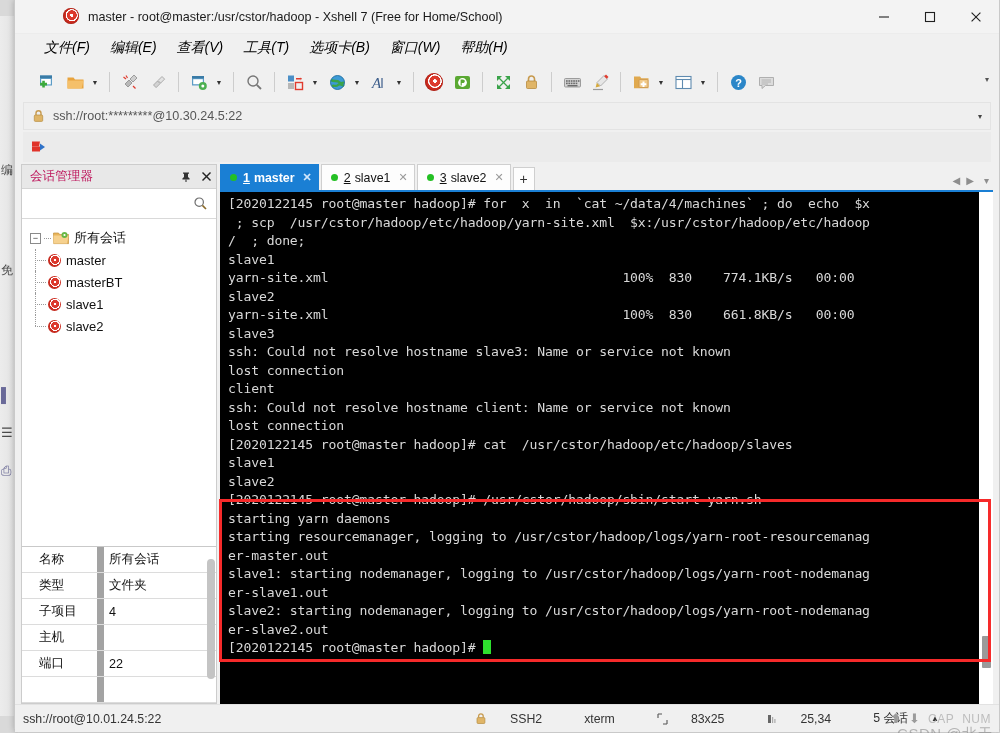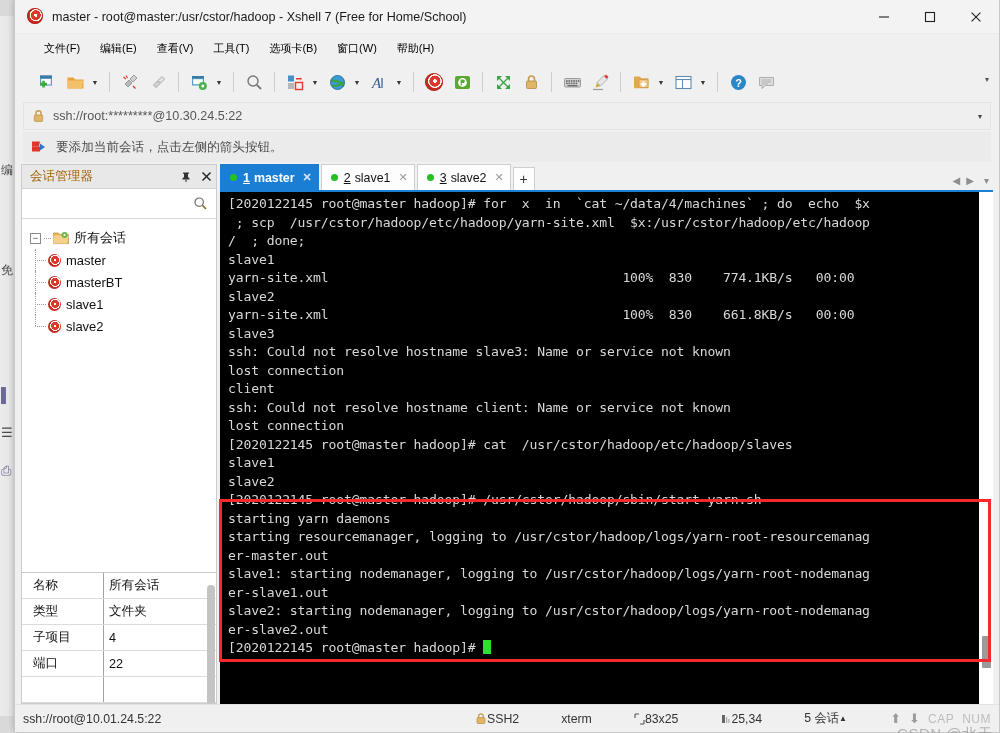--- a/index.html
+++ b/index.html
@@ -49,20 +49,21 @@
     border-radius: 0 0 6px 6px;
   }
 
   
   .titlebar {
     height: 34px; min-height: 34px;
     background: #f3f3f3;
     display: flex; align-items: center;
     position: relative;
     border-bottom: 1px solid #ececec;
+    padding-left: 36px;
   }
   .title-icon {
     margin-left: 12px; margin-right: 8px;
     width: 17px; height: 17px; position: relative;
   }
   .spiral {
     width: 16px; height: 16px; border-radius: 50%;
     background: radial-gradient(circle at 55% 45%, #ffffff 0%, #ffffff 12%, #e03b2e 13%, #d8372b 38%, #ffffff 41%, #ffffff 48%, #cf2e22 50%, #b82418 80%, #f7f7f7 100%);
     box-shadow: inset 0 0 0 1px rgba(160,30,20,0.5);
   }
@@ -81,23 +82,24 @@
   .wc svg { display: block; }
 
   
   .menubar {
     height: 28px; min-height: 28px;
     display: flex; align-items: center;
     padding-left: 20px; gap: 2px;
     background: #f0f0f0;
   }
   .menu-item {
-    font-size: 11px; color: #000;
+    font-size: 14px; color: #000;
     padding: 3px 9px; border-radius: 3px;
     white-space: nowrap;
+    font-style: italic;
   }
 
   
   .toolbar {
     height: 40px; min-height: 40px;
     display: flex; align-items: center;
     padding-left: 18px;
     background: #f0f0f0;
     position: relative;
   }
@@ -158,21 +160,21 @@
     background: #ffffff;
     border: 1px solid #cccccc;
     margin-right: 3px;
   }
   .sm-header {
     height: 24px; min-height: 24px;
     background: #e8e8e8;
     display: flex; align-items: center;
     border-bottom: 1px solid #d4d4d4;
   }
-  .sm-title { font-size: 12.6px; color: #a16207; margin-left: 8px; flex: 1; }
+  .sm-title { font-size: 12.6px; color: #be185d; margin-left: 8px; flex: 1; }
   .sm-btn {
     width: 20px; height: 22px;
     display: flex; align-items: center; justify-content: center;
     color: #333; font-size: 12px;
   }
   .sm-search {
     height: 30px; min-height: 30px;
     background: #fff;
     border-bottom: 1px solid #d9d9d9;
     display: flex; align-items: center;
@@ -221,23 +223,23 @@
   
   .propgrid {
     border-top: 1px solid #c9c9c9;
     background: #fff;
     position: relative;
     overflow: hidden;
   }
   .prow { display: flex; height: 26px; border-bottom: 1px solid #dcdcdc; }
   .pkey {
     width: 82px; min-width: 82px;
-    border-right: 1px solid #a3a3a3;
+    border-right: 7px solid #a3a3a3;
     font-size: 12.6px; color: #111;
-    display: flex; align-items: center; padding-left: 11px;
+    display: flex; align-items: center; padding-left: 17px;
   }
   .pval {
     flex: 1; font-size: 12.6px; color: #111;
     display: flex; align-items: center; padding-left: 5px;
   }
   .pg-scroll {
     position: absolute; right: 1px; top: 12px;
     width: 8px; height: 120px; background: #c4c4c4; border-radius: 4px;
   }
 
@@ -326,21 +328,21 @@
   .statusbar {
     height: 28px; min-height: 28px;
     background: #f0f0f0;
     display: flex; align-items: center;
     border-top: 1px solid #e2e2e2;
     position: relative;
   }
   .sb-left { font-size: 12.3px; color: #333; margin-left: 8px; }
   .sb-item {
     font-size: 12.3px; color: #333;
-    display: flex; align-items: center; gap: 0;
+    display: flex; align-items: center; gap: 23px;
   }
   .sb-group {
     position: absolute; left: 460px;
     display: flex; align-items: center; gap: 42px;
   }
   .sb-right {
     position: absolute; right: 8px;
     display: flex; align-items: center; gap: 8px;
   }
   .sb-caret { font-size: 8px; color: #333; }
@@ -584,21 +586,20 @@
     </div>
 
     <div class="notifybar">
       <div class="notify-icon">
         <svg width="16" height="14" viewBox="0 0 16 14">
           <path d="M1 1.5h8l-1 5h-7z" fill="#e0332a"></path>
           <path d="M1 6.5h8v5h-8z" fill="#e0332a"></path>
           <path d="M9 3.5l5 3.5-5 3.5z" fill="#2f72c8"></path>
         </svg>
       </div>
-      <div class="notify-text">要添加当前会话，点击左侧的箭头按钮。</div>
     </div>
 
     <div class="body">
 
       <div class="sessmgr">
         <div class="sm-header">
           <div class="sm-title">会话管理器</div>
           <div class="sm-btn">
             <svg width="12" height="12" viewBox="0 0 12 12">
               <path d="M3 1.5h6v1.3H8v3.2l1.6 1.6v1H2.4v-1L4 6V2.8H3z" fill="#333"></path>
@@ -673,20 +674,24 @@
             <div class="pkey">名称</div>
             <div class="pval">所有会话</div>
           </div>
           <div class="prow">
             <div class="pkey">类型</div>
             <div class="pval">文件夹</div>
           </div>
           <div class="prow">
             <div class="pkey">子项目</div>
             <div class="pval">4</div>
+          </div>
+          <div class="prow">
+            <div class="pkey">主机</div>
+            <div class="pval"></div>
           </div>
           <div class="prow">
             <div class="pkey">端口</div>
             <div class="pval">22</div>
           </div>
           <div class="prow">
             <div class="pkey"></div>
             <div class="pval"></div>
           </div>
           <div class="pg-scroll"></div>

